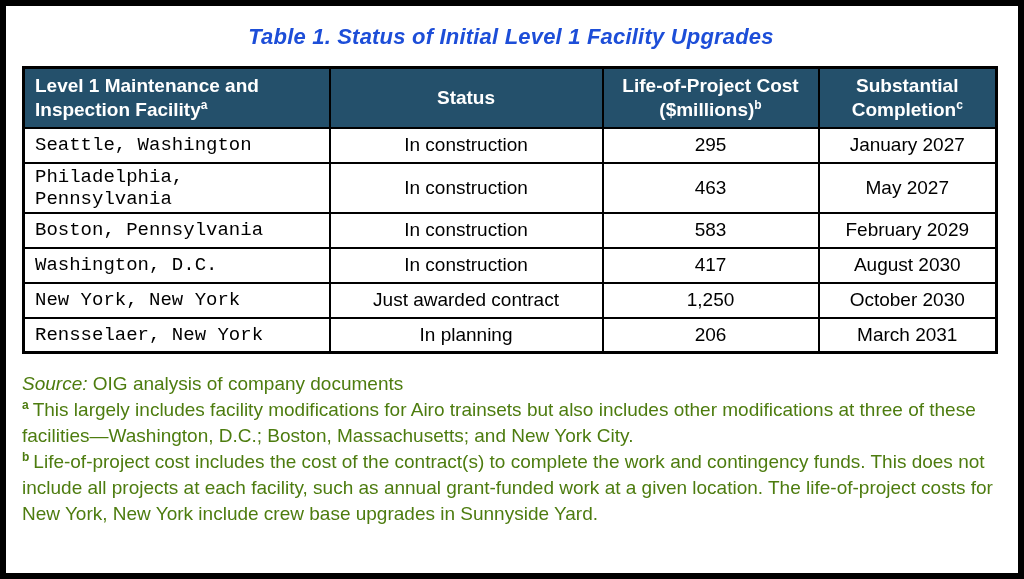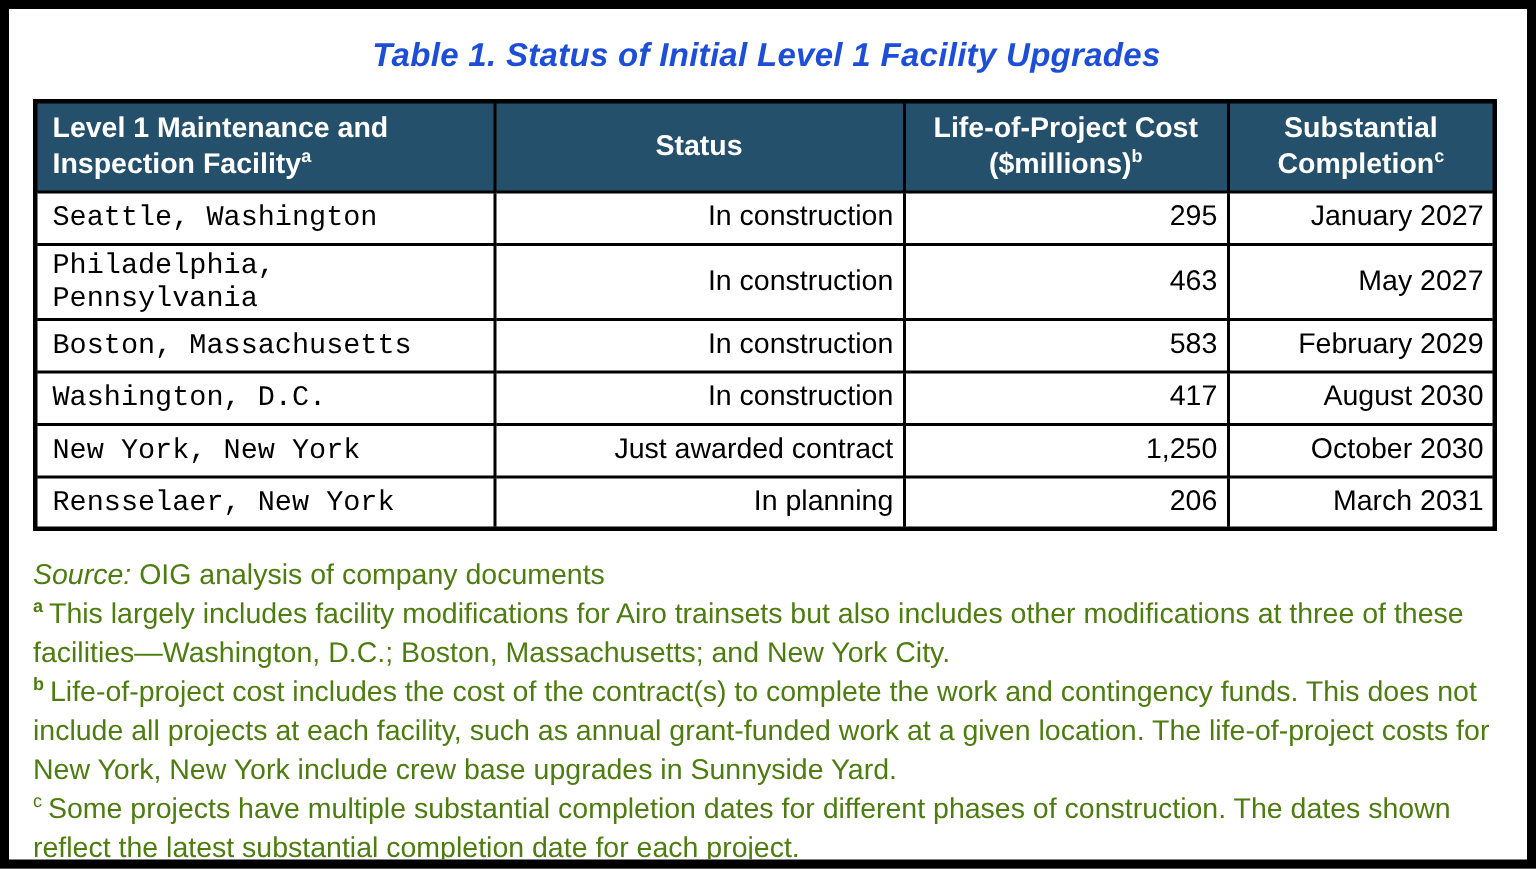--- a/index.html
+++ b/index.html
@@ -62,21 +62,21 @@
     font-size: 12px;
     font-weight: bold;
     vertical-align: super;
     line-height: 0;
   }
 
   td {
     font-size: 19px;
     color: #000000;
     height: 35px;
-    text-align: right;
+    text-align: center;
     vertical-align: middle;
     padding: 2px 6px;
     background: #ffffff;
   }
   td.left { text-align: left; padding-left: 10px; font-family: Liberation Mono, monospace; }
 
   .notes {
     margin-top: 17px;
     font-size: 19px;
     line-height: 26px;
@@ -129,21 +129,21 @@
         <td>295</td>
         <td>January 2027</td>
       </tr>
       <tr>
         <td class="left">Philadelphia, Pennsylvania</td>
         <td>In construction</td>
         <td>463</td>
         <td>May 2027</td>
       </tr>
       <tr>
-        <td class="left">Boston, Massachusetts</td>
+        <td class="left">Boston, Pennsylvania</td>
         <td>In construction</td>
         <td>583</td>
         <td>February 2029</td>
       </tr>
       <tr>
         <td class="left">Washington, D.C.</td>
         <td>In construction</td>
         <td>417</td>
         <td>August 2030</td>
       </tr>
@@ -165,18 +165,15 @@
   <div class="notes">
     <div class="note-line">
       <span class="italic">Source:</span><span> OIG analysis of company documents</span>
     </div>
     <div class="note-line">
       <sup class="sup-bold">a</sup><span>This largely includes facility modifications for Airo trainsets but also includes other modifications at three of these facilities—Washington, D.C.; Boston, Massachusetts; and New York City.</span>
     </div>
     <div class="note-line">
       <sup class="sup-bold">b</sup><span>Life-of-project cost includes the cost of the contract(s) to complete the work and contingency funds. This does not include all projects at each facility, such as annual grant-funded work at a given location. The life-of-project costs for New York, New York include crew base upgrades in Sunnyside Yard.</span>
     </div>
-    <div class="note-line">
-      <sup>c</sup><span>Some projects have multiple substantial completion dates for different phases of construction. The dates shown reflect the latest substantial completion date for each project.</span>
-    </div>
   </div>
 
 </div>
 
 </body></html>

